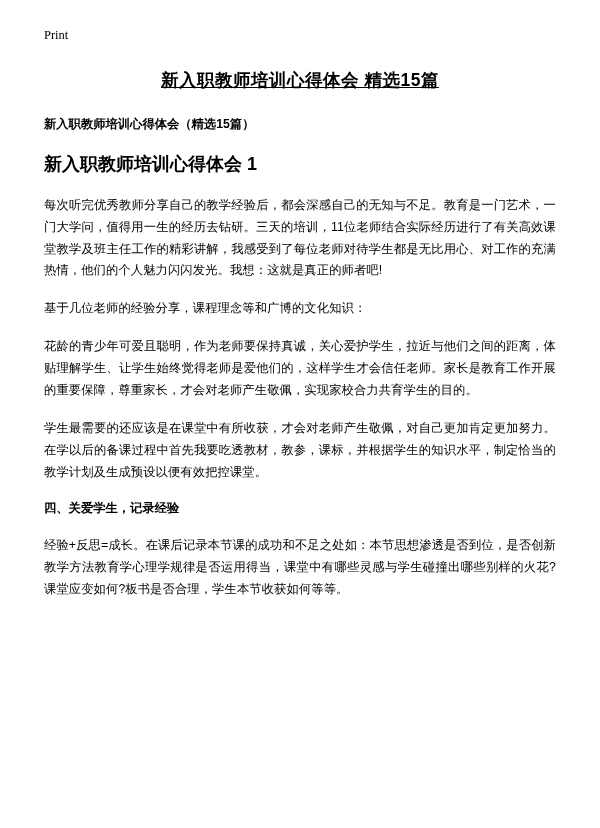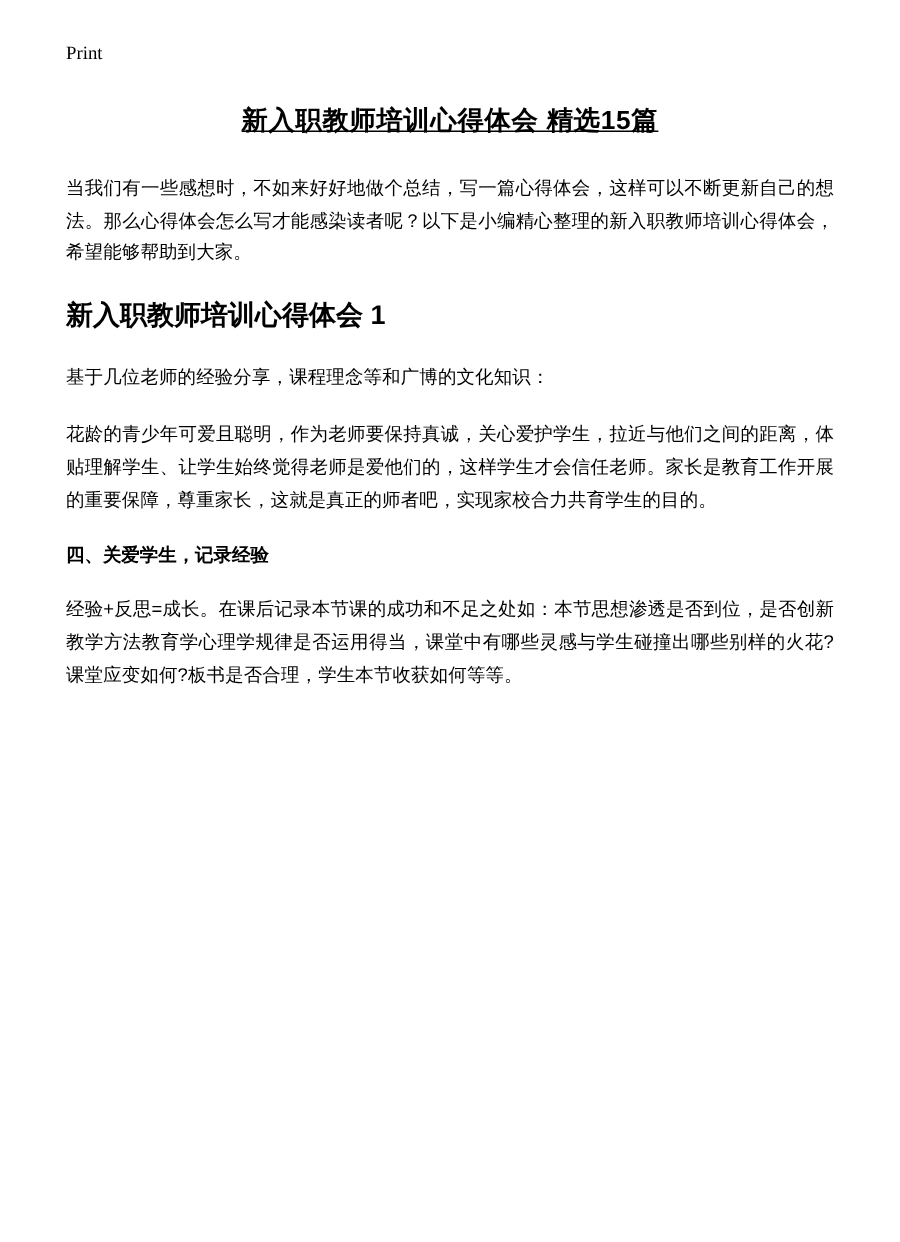--- a/index.html
+++ b/index.html
@@ -72,28 +72,30 @@
 </style>
 </head>
 <body>
 
 <div class="page">
 
   <div class="print-label">Print</div>
 
   <h1 class="doc-title">新入职教师培训心得体会  精选15篇</h1>
 
+  <div class="subtitle">新入职教师培训心得体会（精选15篇）</div>
 
-  <p class="body-text">当我们有一些感想时，不如来好好地做个总结，写一篇心得体会，这样可以不断更新自己的想法。那么心得体会怎么写才能感染读者呢？以下是小编精心整理的新入职教师培训心得体会，希望能够帮助到大家。</p>
 
   <div class="strong-head">新入职教师培训心得体会 1</div>
 
+  <p class="body-text">每次听完优秀教师分享自己的教学经验后，都会深感自己的无知与不足。教育是一门艺术，一门大学问，值得用一生的经历去钻研。三天的培训，11位老师结合实际经历进行了有关高效课堂教学及班主任工作的精彩讲解，我感受到了每位老师对待学生都是无比用心、对工作的充满热情，他们的个人魅力闪闪发光。我想：这就是真正的师者吧!</p>
 
   <p class="body-text">基于几位老师的经验分享，课程理念等和广博的文化知识：</p>
 
-  <p class="body-text">花龄的青少年可爱且聪明，作为老师要保持真诚，关心爱护学生，拉近与他们之间的距离，体贴理解学生、让学生始终觉得老师是爱他们的，这样学生才会信任老师。家长是教育工作开展的重要保障，尊重家长，这就是真正的师者吧，实现家校合力共育学生的目的。</p>
+  <p class="body-text">花龄的青少年可爱且聪明，作为老师要保持真诚，关心爱护学生，拉近与他们之间的距离，体贴理解学生、让学生始终觉得老师是爱他们的，这样学生才会信任老师。家长是教育工作开展的重要保障，尊重家长，才会对老师产生敬佩，实现家校合力共育学生的目的。</p>
 
 
+  <p class="body-text">学生最需要的还应该是在课堂中有所收获，才会对老师产生敬佩，对自己更加肯定更加努力。在学以后的备课过程中首先我要吃透教材，教参，课标，并根据学生的知识水平，制定恰当的教学计划及生成预设以便有效把控课堂。</p>
 
   <h2 class="section-head">四、关爱学生，记录经验</h2>
   <p class="body-text">经验+反思=成长。在课后记录本节课的成功和不足之处如：本节思想渗透是否到位，是否创新教学方法教育学心理学规律是否运用得当，课堂中有哪些灵感与学生碰撞出哪些别样的火花?课堂应变如何?板书是否合理，学生本节收获如何等等。</p>
 
 </div>
 
 </body></html>

